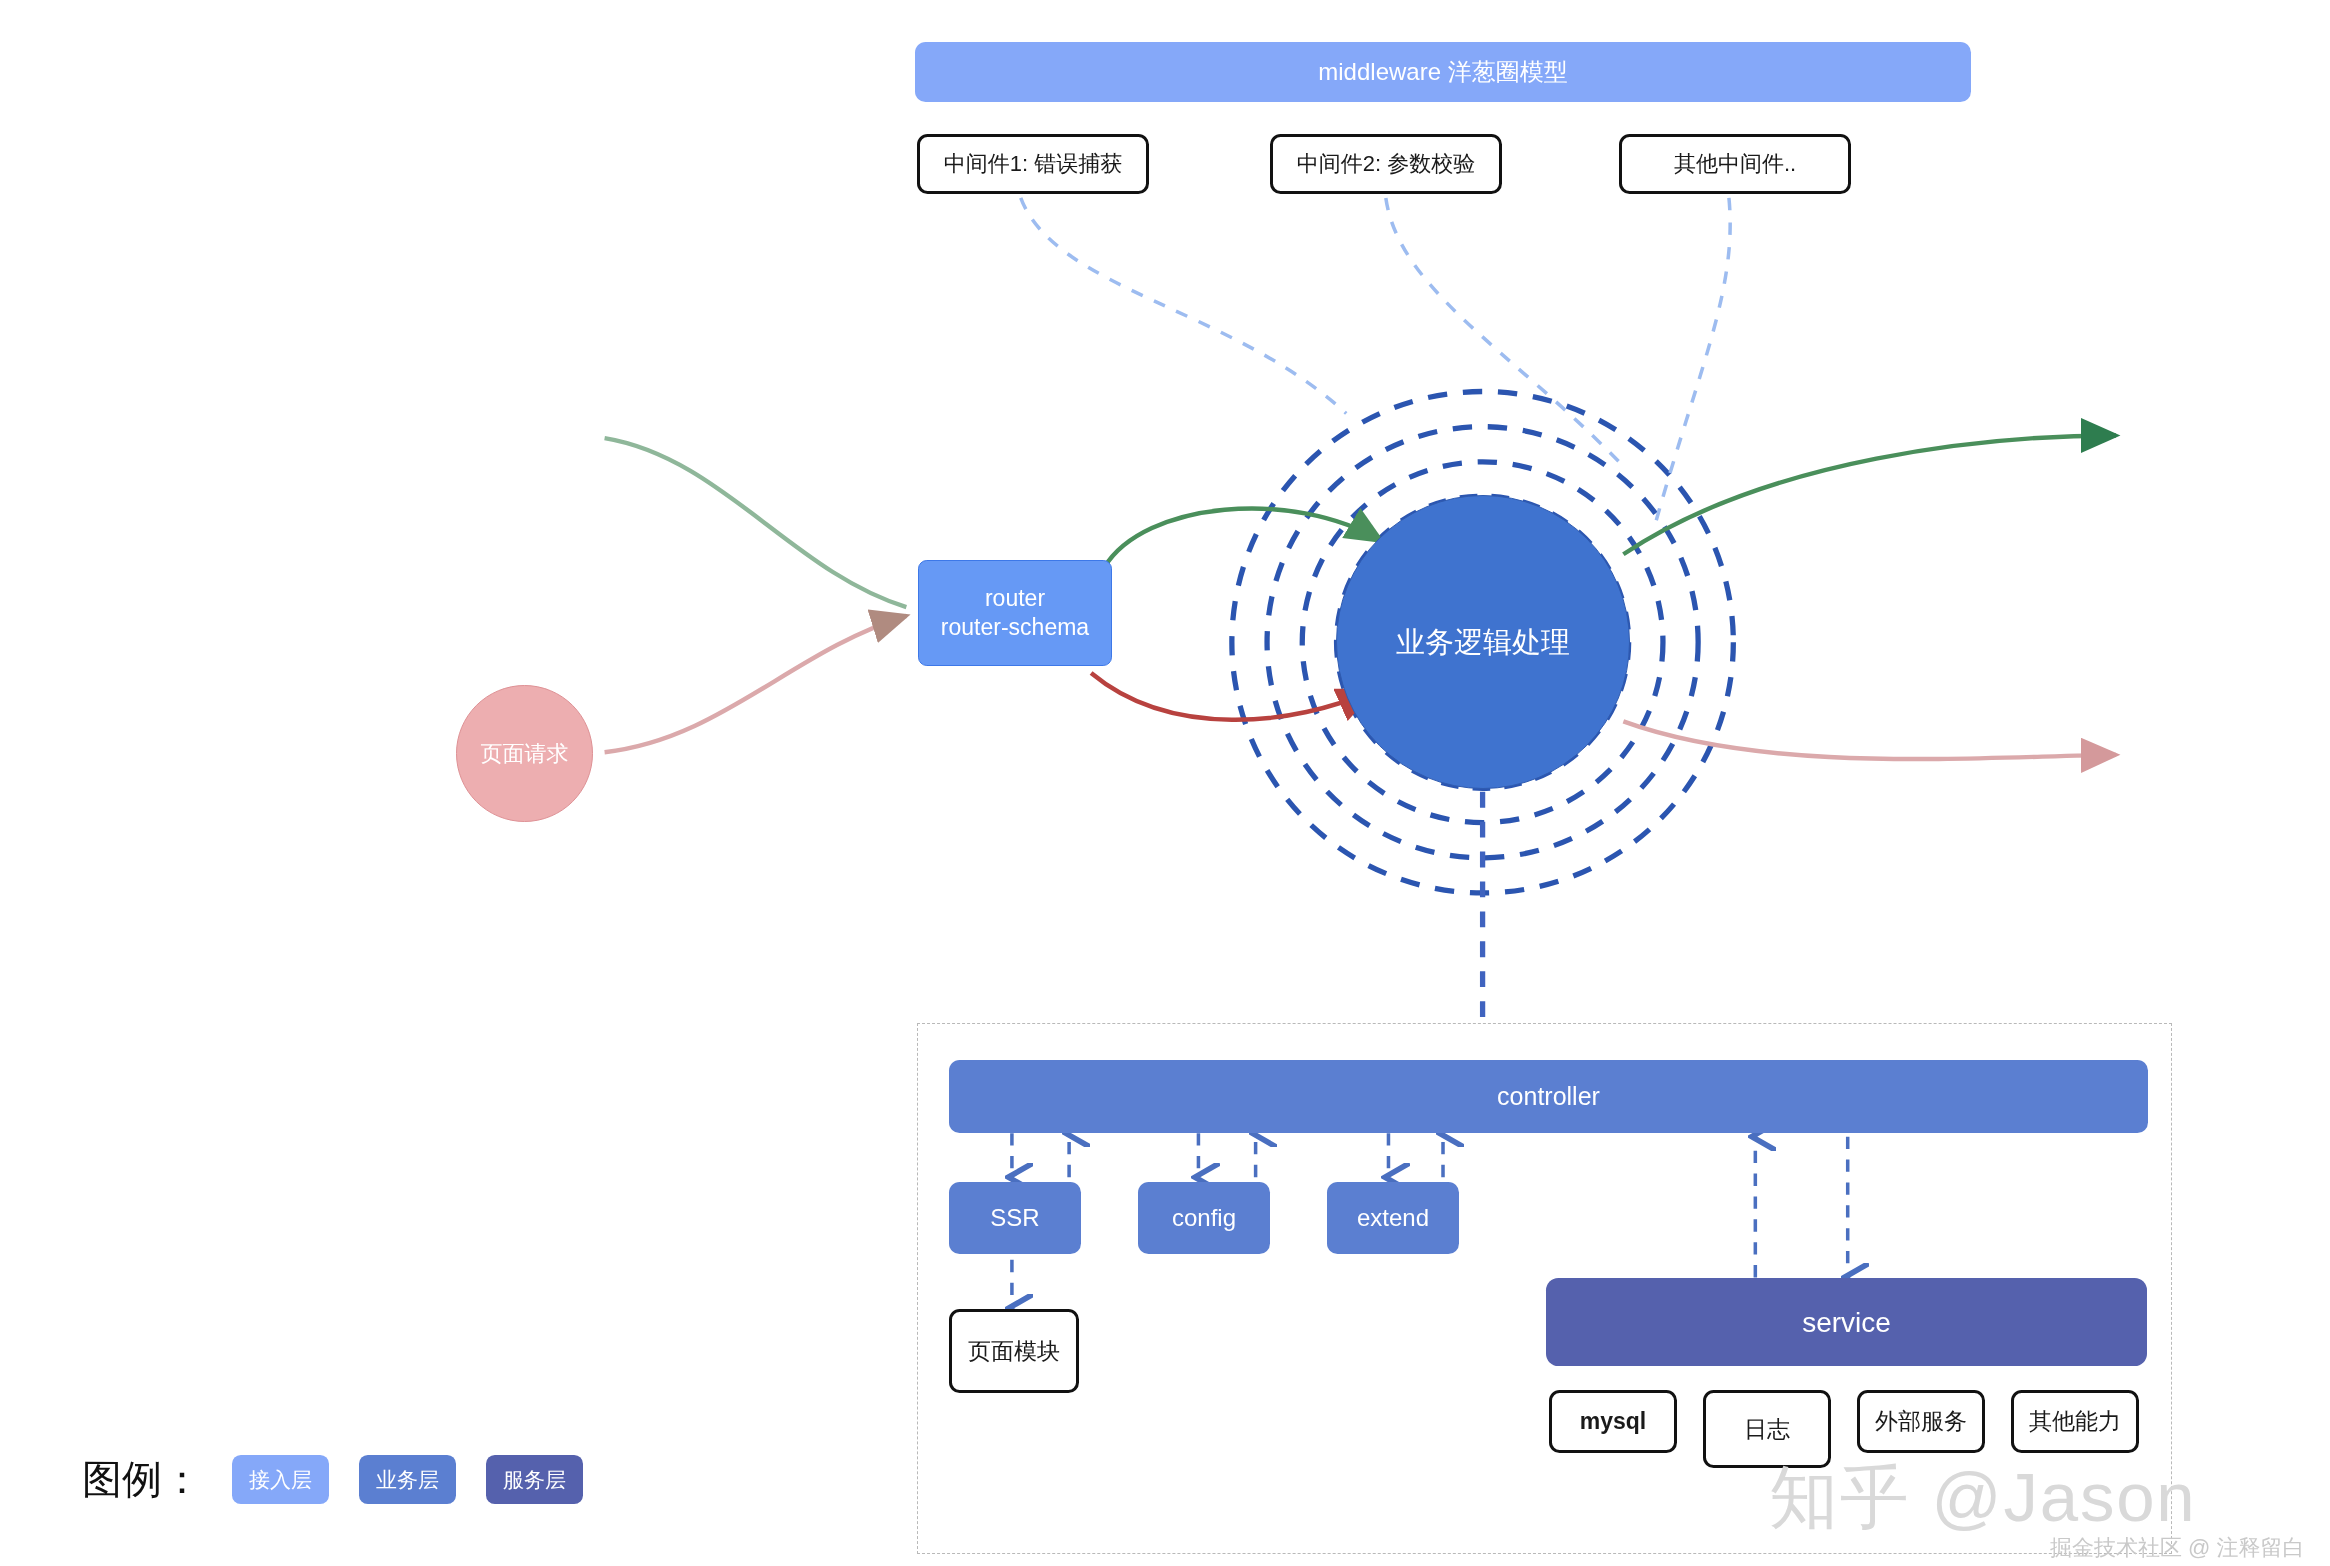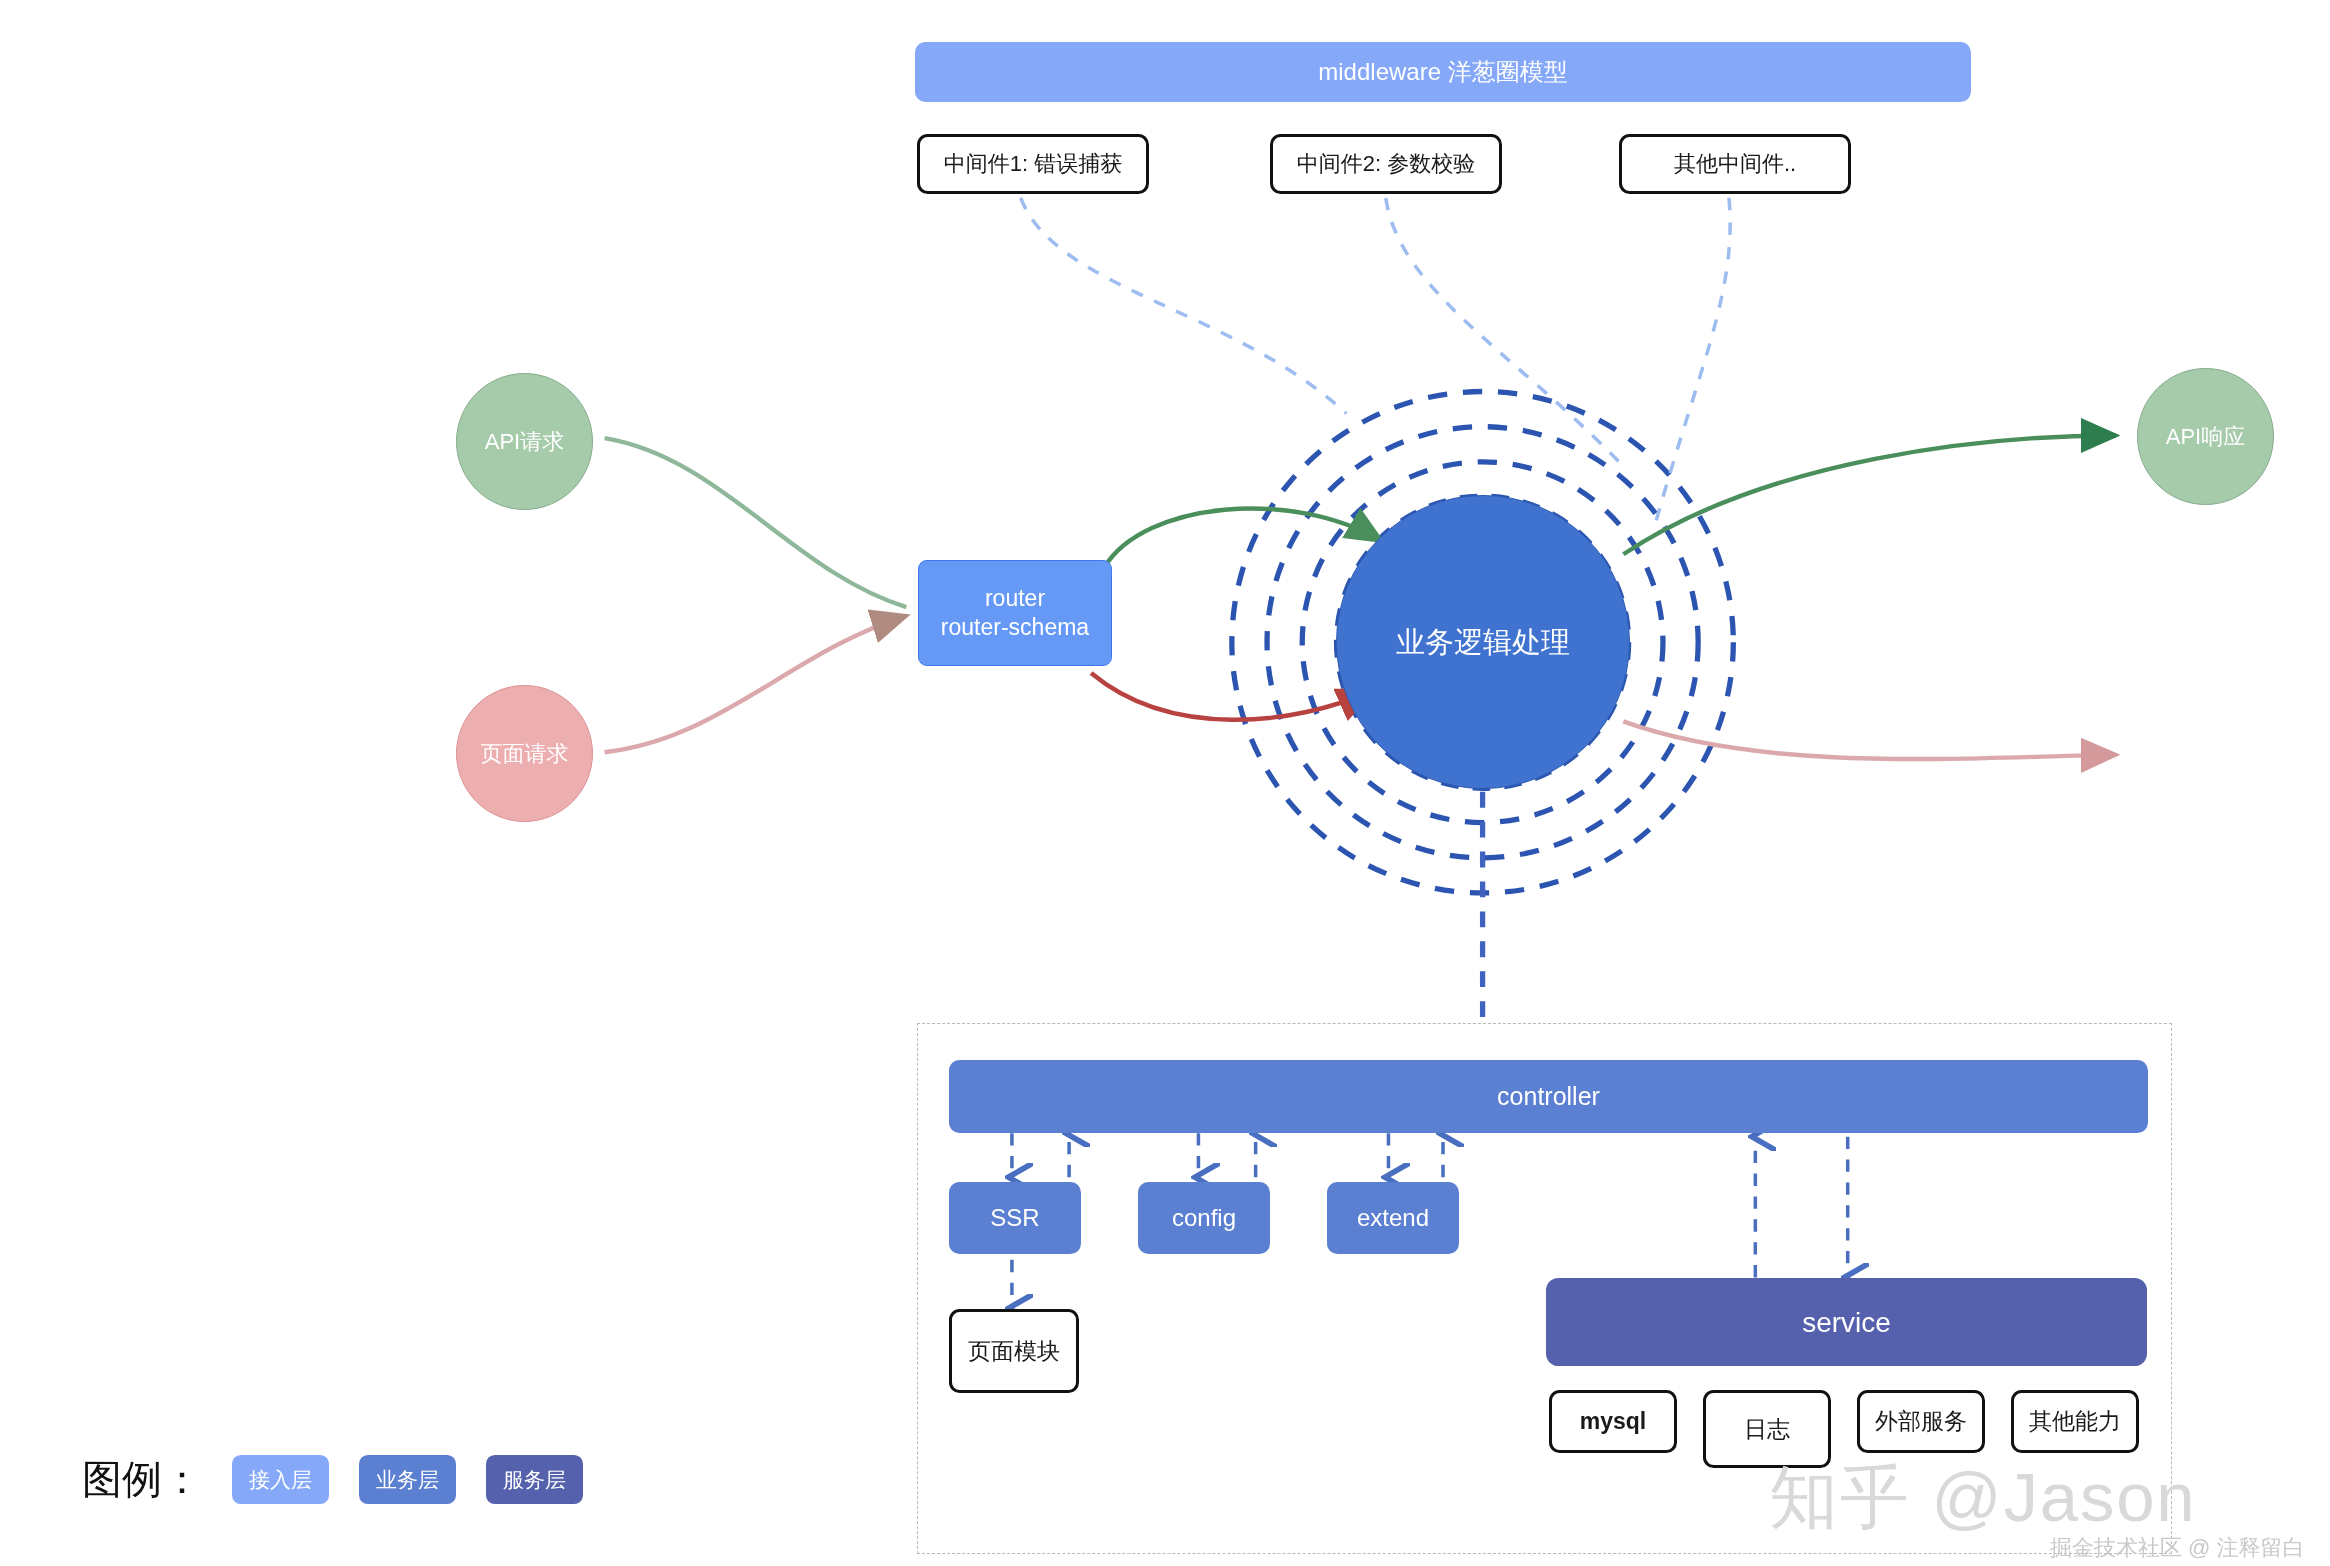--- a/index.html
+++ b/index.html
@@ -235,39 +235,33 @@
   <div class="node box-outline" style="left:917px; top:134px; width:232px; height:60px;">
     <span>中间件1: 错误捕获</span>
   </div>
   <div class="node box-outline" style="left:1270px; top:134px; width:232px; height:60px;">
     <span>中间件2: 参数校验</span>
   </div>
   <div class="node box-outline" style="left:1619px; top:134px; width:232px; height:60px;">
     <span>其他中间件..</span>
   </div>
 
-  <div class="node circ circ-green" style="left:456px; top:373px; width:137px; height:137px;">
-    <span>API请求</span>
-  </div>
   <div class="node circ circ-pink" style="left:456px; top:685px; width:137px; height:137px;">
     <span>页面请求</span>
   </div>
 
   <div class="node box-router" style="left:918px; top:560px; width:194px; height:106px;">
     <span>router</span>
     <span>router-schema</span>
   </div>
 
   <div class="node circ circ-core" style="left:1336px; top:495px; width:294px; height:294px;">
     <span>业务逻辑处理</span>
   </div>
 
-  <div class="node circ circ-green" style="left:2137px; top:368px; width:137px; height:137px;">
-    <span>API响应</span>
-  </div>
 
   <div class="node box-ctrl" style="left:949px; top:1060px; width:1199px; height:73px;">
     <span>controller</span>
   </div>
 
   <div class="node box-mid" style="left:949px; top:1182px; width:132px; height:72px;">
     <span>SSR</span>
   </div>
   <div class="node box-mid" style="left:1138px; top:1182px; width:132px; height:72px;">
     <span>config</span>

